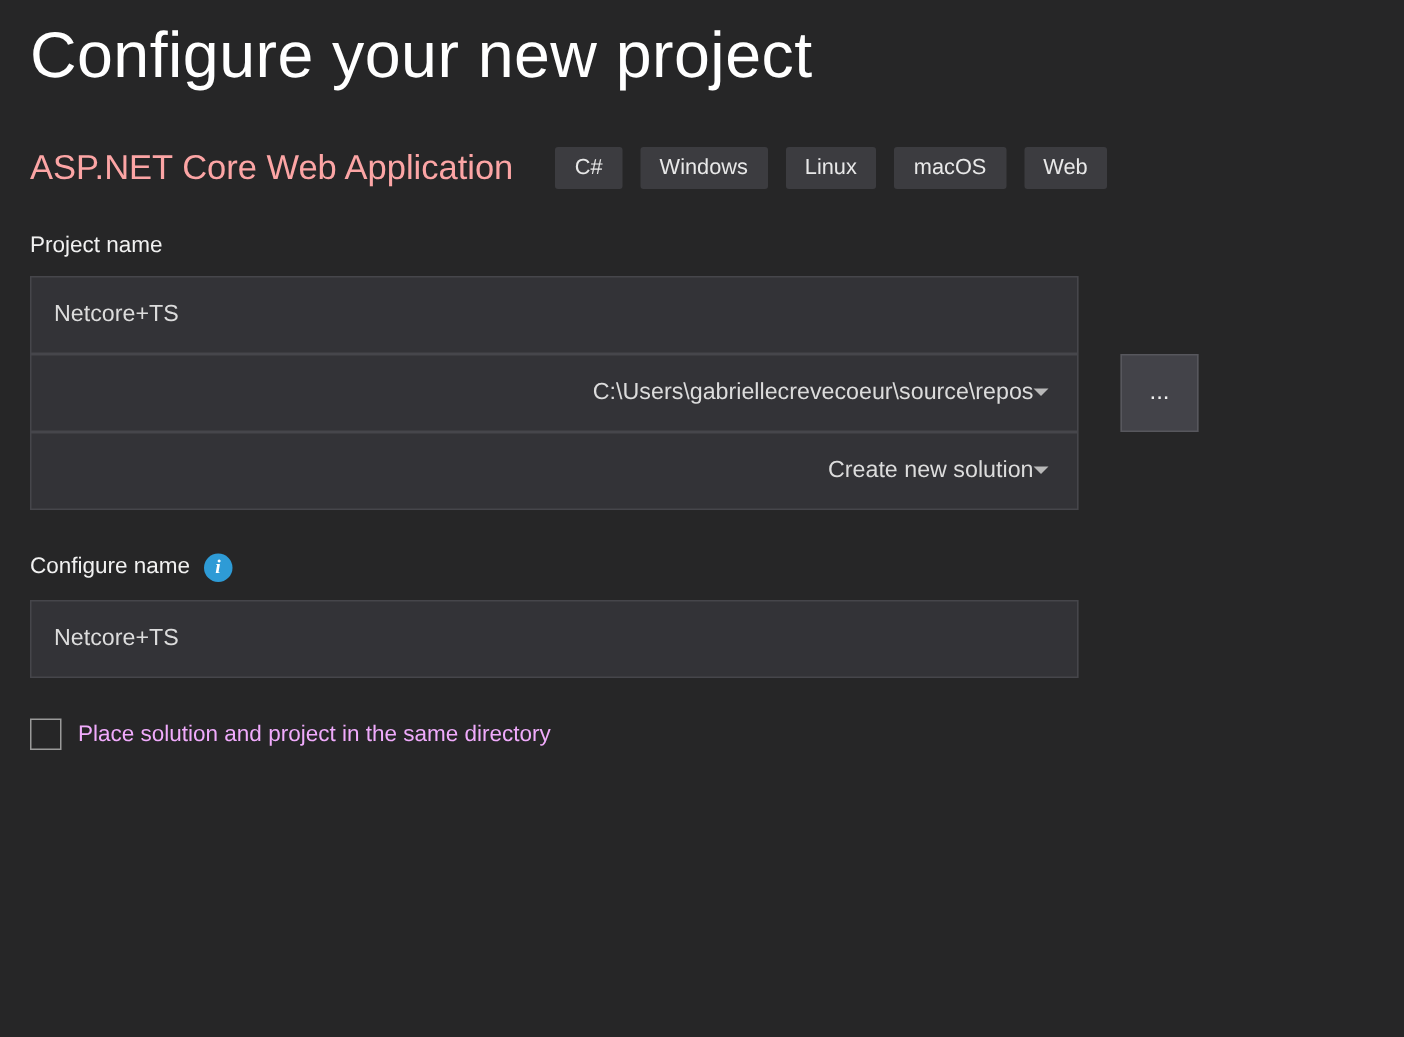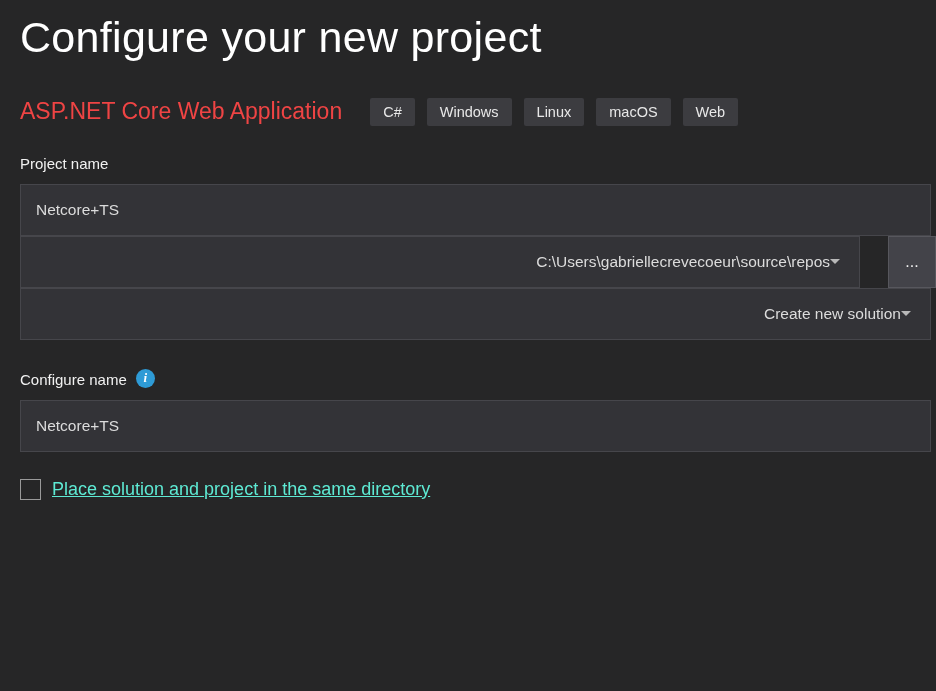--- a/index.html
+++ b/index.html
@@ -18,43 +18,43 @@
     color: #ffffff;
     letter-spacing: 0.3px;
     line-height: 1.2;
   }
 
   .type-row {
     margin-top: 34px;
     display: flex;
     align-items: center;
   }
-  .type-name { font-size: 23px; font-weight: 400; color: #ef4444; }
+  .type-name { font-size: 23px; font-weight: 400; color: #fca5a5; }
   .tags { display: flex; margin-left: 28px; gap: 12px; align-items: center; }
   .tag {
     background: #3c3c40;
     color: #e8e8e8;
     font-size: 14.5px;
     padding: 6px 13px;
     border-radius: 2px;
     white-space: nowrap;
   }
 
   .field-label {
     font-size: 15px;
     color: #f1f1f1;
     margin-top: 29px;
     margin-bottom: 12px;
     display: flex;
-    align-items: flex-end;
+    align-items: flex-start;
     gap: 9px;
   }
 
   .textbox, .combobox {
-    width: 911px;
+    width: 699px;
     height: 52px;
     background: #333337;
     border: 1px solid #46464b;
     color: #dcdcdc;
     font-size: 15.5px;
     font-family: "Liberation Sans", sans-serif;
     display: flex;
     align-items: center;
     padding: 0 15px;
     outline: none;
@@ -105,21 +105,21 @@
     align-items: center;
     gap: 11px;
   }
   .checkbox {
     width: 21px; height: 21px;
     border: 1px solid #9a9a9a;
     background: transparent;
     cursor: pointer;
     flex: 0 0 auto;
   }
-  .checkbox-label { font-size: 18px; color: #5eead4; cursor: pointer; text-decoration: underline; }
+  .checkbox-label { font-size: 15px; color: #f0abfc; cursor: pointer; }
 </style>
 </head>
 <body>
 
 <div class="page">
 
   <h1 class="title">Configure your new project</h1>
 
   <div class="type-row">
     <span class="type-name">ASP.NET Core Web Application</span>

